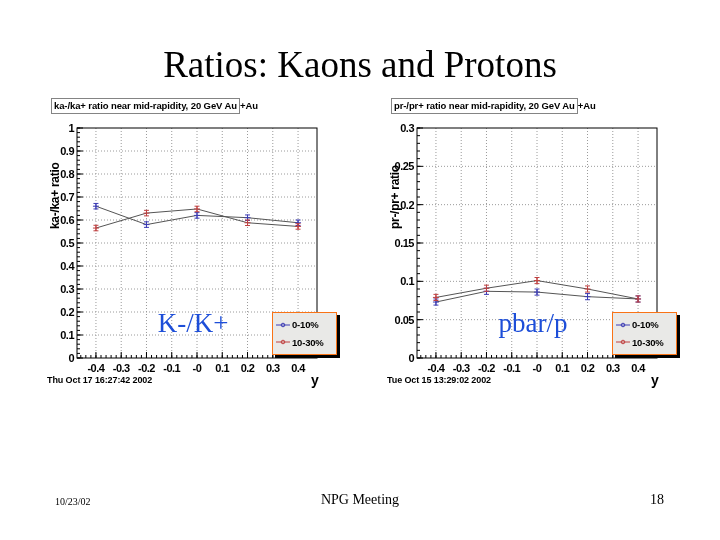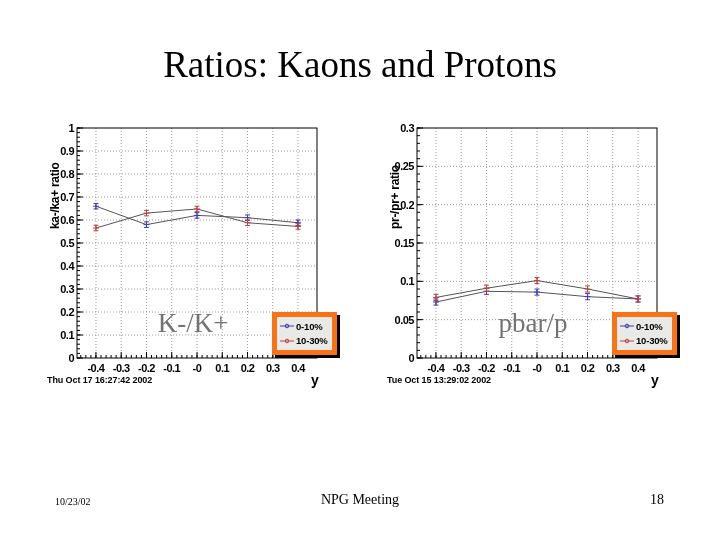--- a/index.html
+++ b/index.html
@@ -26,45 +26,46 @@
     font:bold 12px "Liberation Sans", sans-serif; letter-spacing:-0.3px; white-space:nowrap;
   }
   svg.plot { position:absolute; left:0; top:0; }
   .grid  { stroke:#9a9a9a; stroke-width:1; stroke-dasharray:1 2; fill:none; }
   .frame { fill:none; stroke:#000; stroke-width:1; }
   .tick  { stroke:#000; stroke-width:1; }
   .ticklabel { font:bold 11px "Liberation Sans", sans-serif; letter-spacing:-0.5px; fill:#000; }
   .dataline  { fill:none; stroke:#555; stroke-width:1; }
   .annotation {
     position:absolute; left:148px; top:212px; transform:translateX(-50%);
-    font:27px "Liberation Serif", serif; color:#737373; white-space:nowrap;
+    font:27px "Liberation Serif", serif; color:#1d4ed8; white-space:nowrap;
   }
   .legend {
     position:absolute; left:227px; top:216px; width:65px; height:43px;
-    background:#e9e9e7; border:5px solid #f97316; box-shadow:3px 3px 0 #000;
+    background:#e9e9e7; border:1px solid #f97316; box-shadow:3px 3px 0 #000;
     display:flex; flex-direction:column; justify-content:space-evenly; padding-left:3px;
   }
   .legend-row { display:flex; align-items:center; font:bold 9.5px "Liberation Sans", sans-serif; letter-spacing:-0.2px; }
   .legend-row svg { margin-right:2px; flex:none; }
   .timestamp { position:absolute; left:2px; top:279px; font:bold 9px "Liberation Sans", sans-serif; letter-spacing:-0.1px; }
   .xlabel { position:absolute; left:266px; top:276px; font:bold 14px "Liberation Sans", sans-serif; }
   .bullets { position:absolute; left:114px; top:402px; font-size:20px; line-height:29px; }
   .bullet-dot { margin-right:8px; }
   .footer-date   { position:absolute; left:55px;  top:496px; font-size:10px; }
   .footer-center { position:absolute; left:0; width:720px; text-align:center; top:492px; font-size:14px; }
   .footer-page   { position:absolute; right:56px; top:492px; font-size:14px; }
 </style>
 </head>
 <body>
 
 <div class="slide">
 
   <div class="slide-title">Ratios: Kaons and Protons</div>
 
   <div class="chart" id="chart0">
+    <div class="chart-header"><span class="chart-header-box">ka-/ka+ ratio near mid-rapidity, 20 GeV Au</span><span>+Au</span></div>
     <div class="ylabel">ka-/ka+ ratio</div>
     <svg class="plot" width="300" height="300">
         <line x1="50.947368421052616" y1="32" x2="50.947368421052616" y2="262" class="grid"></line>
         <line x1="76.21052631578948" y1="32" x2="76.21052631578948" y2="262" class="grid"></line>
         <line x1="101.4736842105263" y1="32" x2="101.4736842105263" y2="262" class="grid"></line>
         <line x1="126.73684210526316" y1="32" x2="126.73684210526316" y2="262" class="grid"></line>
         <line x1="152" y1="32" x2="152" y2="262" class="grid"></line>
         <line x1="177.26315789473685" y1="32" x2="177.26315789473685" y2="262" class="grid"></line>
         <line x1="202.5263157894737" y1="32" x2="202.5263157894737" y2="262" class="grid"></line>
         <line x1="227.78947368421052" y1="32" x2="227.78947368421052" y2="262" class="grid"></line>
@@ -285,20 +286,21 @@
             <circle cx="7" cy="5" r="1.8" fill="none" stroke="#c04040"></circle>
           </svg>
           <span>10-30%</span>
         </div>
       </div>
     <div class="timestamp">Thu Oct 17 16:27:42 2002</div>
     <div class="xlabel">y</div>
   </div>
 
   <div class="chart" id="chart1">
+    <div class="chart-header"><span class="chart-header-box">pr-/pr+ ratio near mid-rapidity, 20 GeV Au</span><span>+Au</span></div>
     <div class="ylabel">pr-/pr+ ratio</div>
     <svg class="plot" width="300" height="300">
         <line x1="50.947368421052616" y1="32" x2="50.947368421052616" y2="262" class="grid"></line>
         <line x1="76.21052631578948" y1="32" x2="76.21052631578948" y2="262" class="grid"></line>
         <line x1="101.4736842105263" y1="32" x2="101.4736842105263" y2="262" class="grid"></line>
         <line x1="126.73684210526316" y1="32" x2="126.73684210526316" y2="262" class="grid"></line>
         <line x1="152" y1="32" x2="152" y2="262" class="grid"></line>
         <line x1="177.26315789473685" y1="32" x2="177.26315789473685" y2="262" class="grid"></line>
         <line x1="202.5263157894737" y1="32" x2="202.5263157894737" y2="262" class="grid"></line>
         <line x1="227.78947368421052" y1="32" x2="227.78947368421052" y2="262" class="grid"></line>

